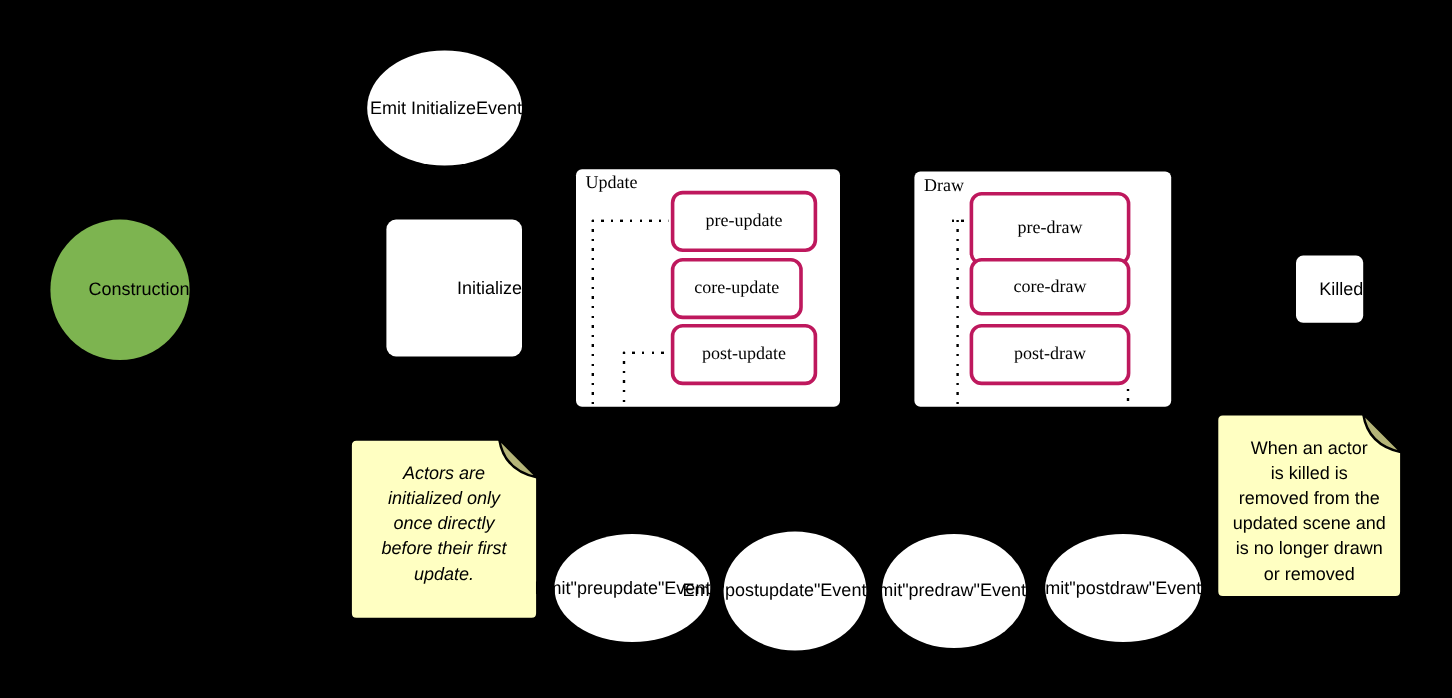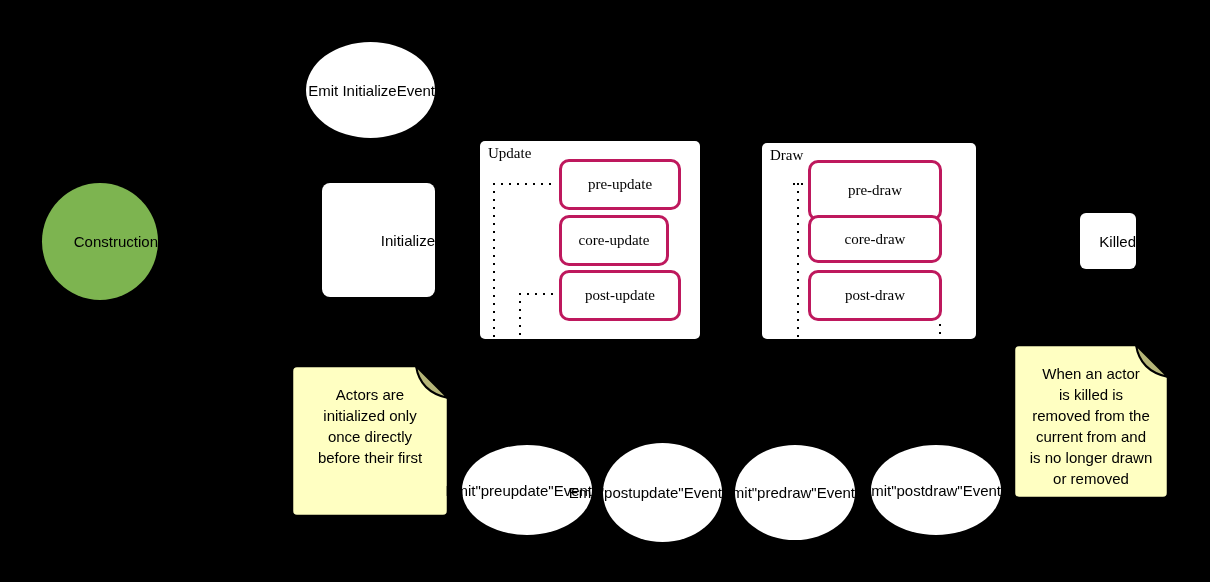--- a/index.html
+++ b/index.html
@@ -18,21 +18,21 @@
   .step { position:absolute; box-sizing:border-box; background:#fff;
           border:3px solid #be185d; border-radius:10px; display:flex;
           align-items:center; justify-content:center; font-size:15px; }
   .dot-h { position:absolute; height:2px;
            background:repeating-linear-gradient(90deg,#000 0 2px,transparent 2px 8px); }
   .dot-v { position:absolute; width:2px;
            background:repeating-linear-gradient(180deg,#000 0 2px,transparent 2px 8px); }
   .note { position:absolute; font-size:15px; line-height:21px; text-align:center; }
   .note svg { position:absolute; left:0; top:0; }
   .note-lines { position:relative; }
-  .note1 .note-lines { padding-top:20px; }
+  .note1 .note-lines { padding-top:20px;font-style:italic; }
   .note2 .note-lines { padding-top:20px; }
 </style>
 </head>
 <body>
 
 <div class="stage">
 
   <div class="node circle" style="left:42px; top:183px; width:116px; height:117px;">
     <span>Construction</span>
   </div>
@@ -86,33 +86,34 @@
   <div class="note note1" style="left:290px; top:364px; width:160px; height:154px;">
     <svg width="160" height="154" viewBox="0 0 160 154">
       <path d="M7,2 L126,2 L158,34 L158,147 Q158,152 153,152 L7,152 Q2,152 2,147 L2,7 Q2,2 7,2 Z" fill="#FFFFC2" stroke="#000" stroke-width="2.5" stroke-linejoin="round"></path>
       <path d="M126,2 Q130,28 158,34 L126,2 Z" fill="#B5B578" stroke="#000" stroke-width="2" stroke-linejoin="round"></path>
     </svg>
     <div class="note-lines">
       <div>Actors are</div>
       <div>initialized only</div>
       <div>once directly</div>
       <div>before their first</div>
+      <div>update.</div>
     </div>
   </div>
 
   <div class="note note2" style="left:1012px; top:343px; width:158px; height:157px;">
     <svg width="158" height="157" viewBox="0 0 158 157">
       <path d="M7,2 L124,2 L156,34 L156,150 Q156,155 151,155 L7,155 Q2,155 2,150 L2,7 Q2,2 7,2 Z" fill="#FFFFC2" stroke="#000" stroke-width="2.5" stroke-linejoin="round"></path>
       <path d="M124,2 Q128,28 156,34 L124,2 Z" fill="#B5B578" stroke="#000" stroke-width="2" stroke-linejoin="round"></path>
     </svg>
     <div class="note-lines">
       <div>When an actor</div>
       <div>is killed is</div>
       <div>removed from the</div>
-      <div>current from and</div>
+      <div>updated scene and</div>
       <div>is no longer drawn</div>
       <div>or removed</div>
     </div>
   </div>
 
   <div class="node ellipse" style="left:462px; top:445px; width:130px; height:90px;">
     <span>Emit</span>
     <span>"preupdate"</span>
     <span>Event</span>
   </div>

